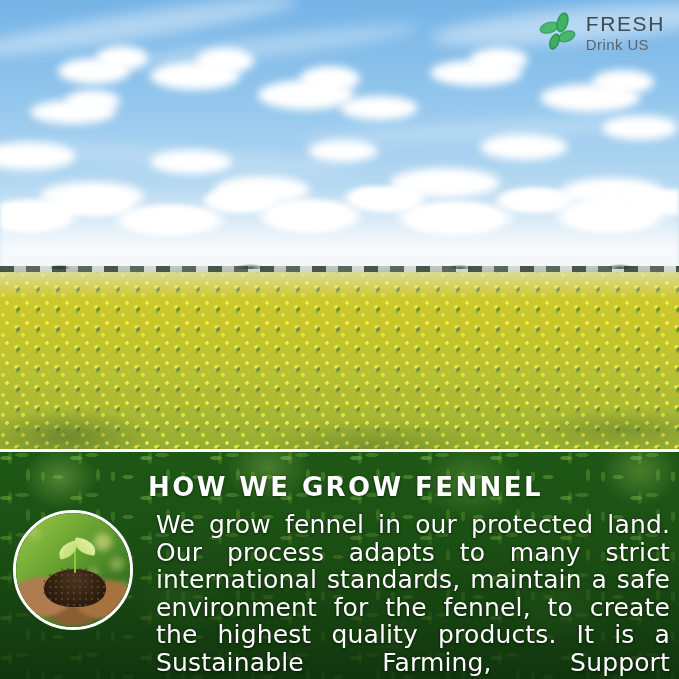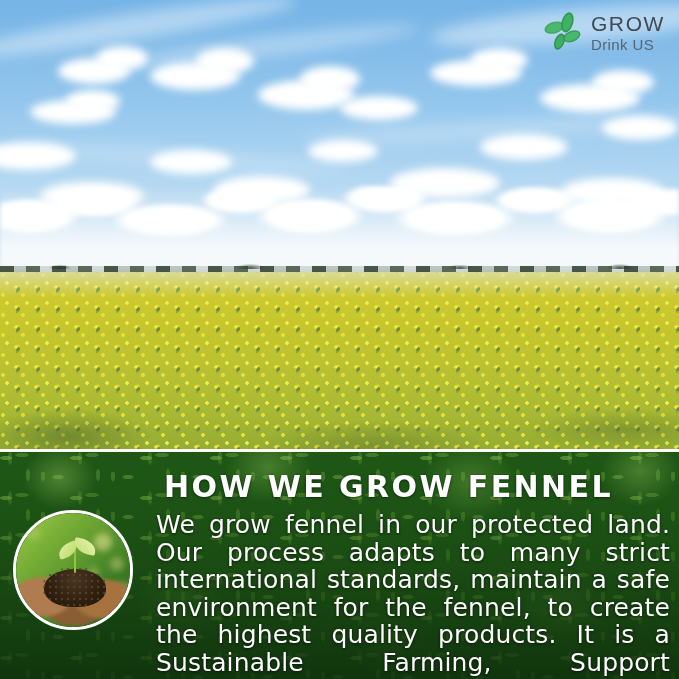--- a/index.html
+++ b/index.html
@@ -142,22 +142,22 @@
     background-image:radial-gradient(circle at 2px 2px, rgba(90,70,45,.8) 0 1px, rgba(0,0,0,0) 1.6px);
     background-size:6px 6px;border-radius:50%;}
   .sprout-stem{position:absolute;left:58px;top:36px;width:2px;height:24px;background:#8fc63d;border-radius:1px;}
   .leafA,.leafB{position:absolute;background:#cfe38a;border-radius:80% 10% 80% 10%;}
   .leafA{left:42px;top:30px;width:20px;height:14px;transform:rotate(-18deg);
          background:linear-gradient(140deg,#e4f0a8,#b7d862);}
   .leafB{left:58px;top:26px;width:22px;height:15px;transform:rotate(10deg) scaleX(-1);
          background:linear-gradient(140deg,#e9f3b4,#c2de70);border-radius:80% 10% 80% 10%;}
 
   
-  .headline{position:absolute;left:164px;top:470px;width:516px;
-    font-family:"DejaVu Sans",sans-serif;font-weight:700;font-size:30px;line-height:34px;
+  .headline{position:absolute;left:148px;top:470px;width:516px;
+    font-family:"DejaVu Sans",sans-serif;font-weight:700;font-size:26px;line-height:34px;
     letter-spacing:2.4px;color:#ffffff;white-space:nowrap;
     text-shadow:0 1px 3px rgba(0,0,0,.45),0 0 1px rgba(0,0,0,.5);}
 
   .body-copy{position:absolute;left:156px;top:511px;width:514px;
     font-family:"DejaVu Sans",sans-serif;font-weight:400;font-size:25px;line-height:27.5px;
     color:#ffffff;text-align:justify;letter-spacing:.15px;
     text-shadow:0 1px 3px rgba(0,0,0,.5),0 0 2px rgba(0,0,0,.35);}
 </style>
 </head>
 <body>
@@ -215,21 +215,21 @@
         <ellipse cx="14" cy="19" rx="9.5" ry="4.8" transform="rotate(-16 14 19)" fill="#4cb86f"></ellipse>
         <ellipse cx="29" cy="13" rx="6.6" ry="11.8" transform="rotate(16 29 13)" fill="#2f9b55"></ellipse>
         <ellipse cx="29" cy="13" rx="4.8" ry="9.6" transform="rotate(16 29 13)" fill="#41b166"></ellipse>
         <ellipse cx="34" cy="29" rx="10.5" ry="6.2" transform="rotate(-22 34 29)" fill="#36a25c"></ellipse>
         <ellipse cx="34" cy="29" rx="8.6" ry="4.4" transform="rotate(-22 34 29)" fill="#49b86e"></ellipse>
         <ellipse cx="20" cy="35" rx="5.6" ry="9.6" transform="rotate(22 20 35)" fill="#2d9452"></ellipse>
         <ellipse cx="20" cy="35" rx="3.9" ry="7.6" transform="rotate(22 20 35)" fill="#3fae64"></ellipse>
       </g>
     </svg>
     <div class="logo-text">
-      <span class="logo-fresh">GROW</span>
+      <span class="logo-fresh">FRESH</span>
       <span class="logo-drink">Drink US</span>
     </div>
   </div>
 
   <div class="divider"></div>
 
   <div class="banner">
     <div class="banner-tex"></div>
     <div class="banner-sprigs"></div>
     <div class="banner-shade"></div>

